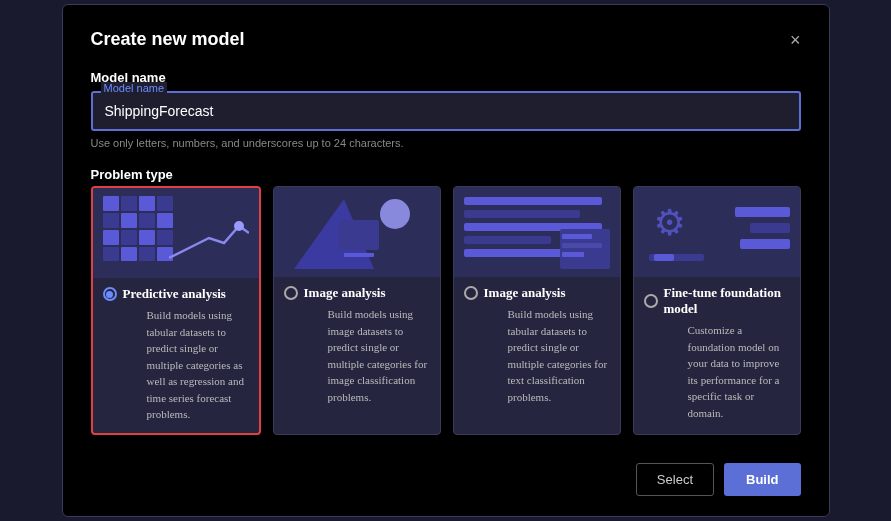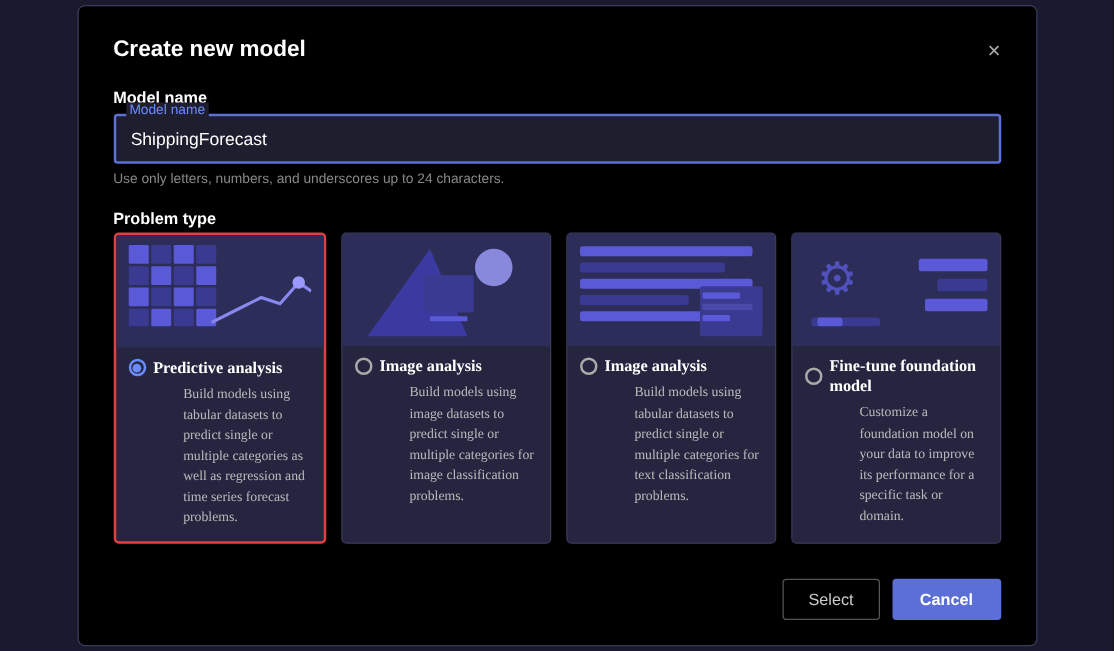--- a/index.html
+++ b/index.html
@@ -421,15 +421,15 @@
           <div class="radio-circle"></div>
           <span class="card-name">Fine-tune foundation model</span>
         </div>
         <div class="card-desc">Customize a foundation model on your data to improve its performance for a specific task or domain.</div>
       </div>
     </div>
   </div>
 
   <div class="modal-footer">
     <button class="btn-cancel">Select</button>
-    <button class="btn-create">Cancel</button>
+    <button class="btn-create">Build</button>
   </div>
 </div>
 
 </body></html>

